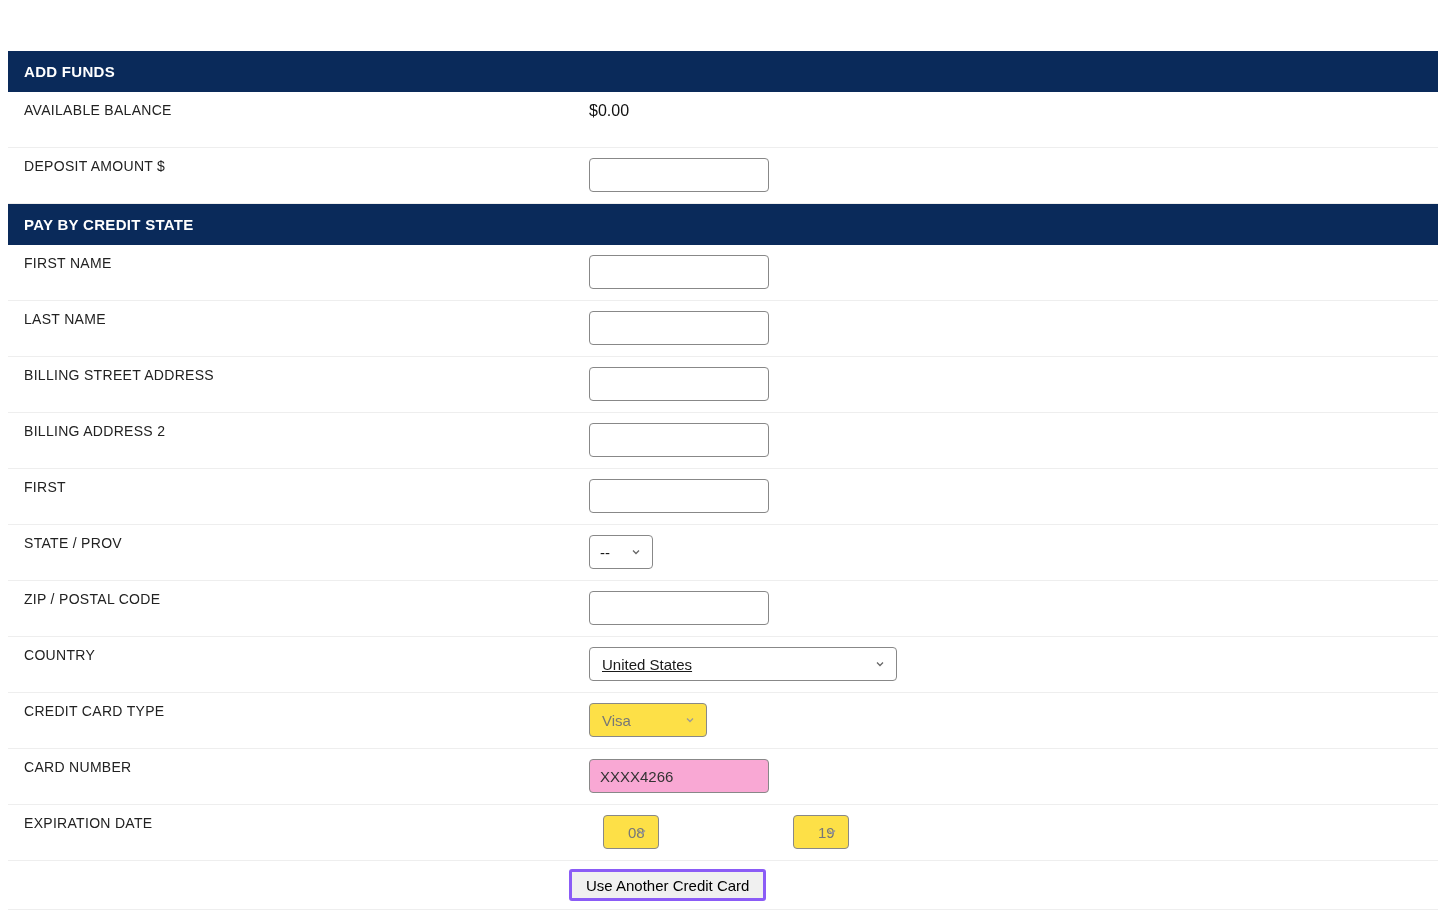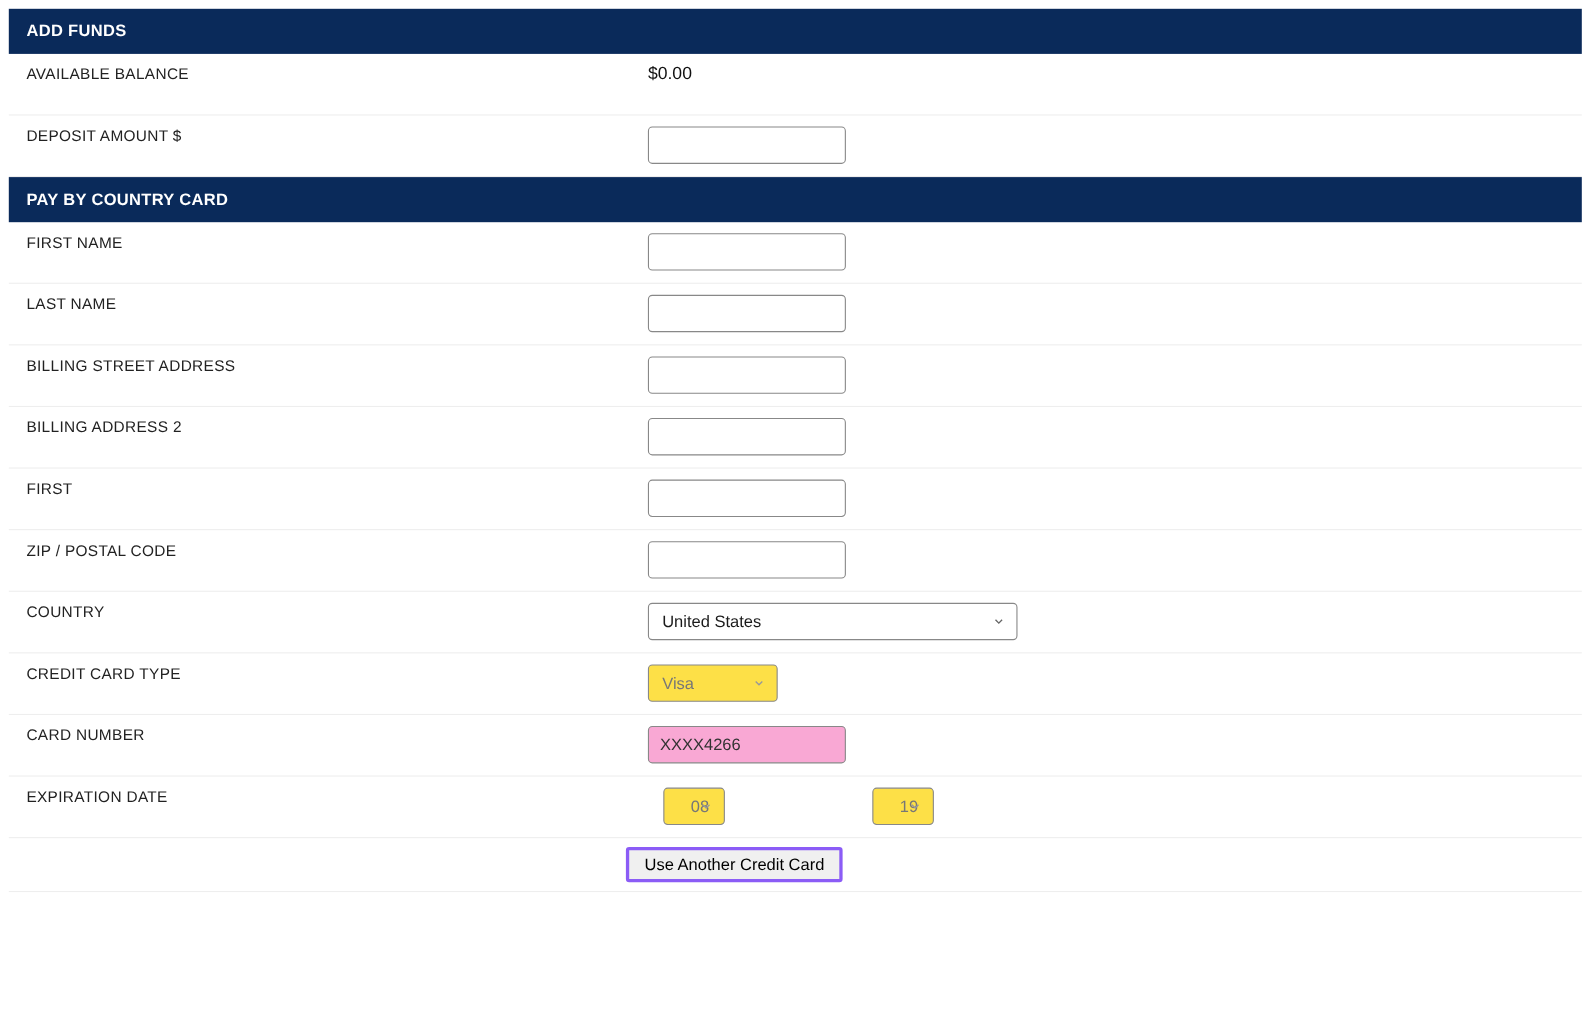--- a/index.html
+++ b/index.html
@@ -9,20 +9,21 @@
   }
   body {
     font-family: -apple-system, BlinkMacSystemFont, "Segoe UI", Helvetica, Arial, sans-serif;
     background: #fff;
     color: #1a1a1a;
     font-size: 15px;
   }
   .container {
     width: 100%;
     padding: 8px;
+    margin-top: 43px;
   }
   .section-header {
     background: #0a2a5a;
     color: #fff;
     font-weight: 700;
     font-size: 15px;
     letter-spacing: 0.3px;
     padding: 12px 16px;
   }
   .row {
@@ -72,21 +73,22 @@
     background: #fff;
     font-size: 15px;
     cursor: pointer;
   }
   .select-wrap.disabled {
     background: #fde047;
     color: #777;
     cursor: default;
   }
   .select-wrap.wide {
-    width: 336px;
+    width: 308px;
+    text-decoration: underline;
   }
   .select-wrap.narrow {
     width: 64px;
     padding-left: 10px;
   }
   .select-wrap.small {
     width: 56px;
     padding-left: 24px;
   }
   .select-wrap.card {
@@ -144,21 +146,21 @@
     </div>
   </div>
 
   <div class="row">
     <div class="label-cell">DEPOSIT AMOUNT $</div>
     <div class="value-cell">
       <input type="text" value="" style="">
     </div>
   </div>
 
-  <div class="section-header">PAY BY COUNTRY CARD</div>
+  <div class="section-header">PAY BY CREDIT STATE</div>
 
   <div class="row">
     <div class="label-cell">FIRST NAME</div>
     <div class="value-cell">
       <input type="text" value="" style="">
     </div>
   </div>
 
   <div class="row">
     <div class="label-cell">LAST NAME</div>
@@ -181,20 +183,33 @@
     </div>
   </div>
 
   <div class="row">
     <div class="label-cell">FIRST</div>
     <div class="value-cell">
       <input type="text" value="" style="">
     </div>
   </div>
 
+  <div class="row">
+    <div class="label-cell">STATE / PROV</div>
+    <div class="value-cell">
+      <div class="select-wrap narrow">
+        <span>--</span>
+        <span class="chevron">
+          <svg viewBox="0 0 24 24" fill="none" stroke="#666" stroke-width="2.5">
+              <polyline points="6 9 12 15 18 9"></polyline>
+            </svg>
+        </span>
+      </div>
+    </div>
+  </div>
 
   <div class="row">
     <div class="label-cell">ZIP / POSTAL CODE</div>
     <div class="value-cell">
       <input type="text" value="" style="">
     </div>
   </div>
 
   <div class="row">
     <div class="label-cell">COUNTRY</div>

